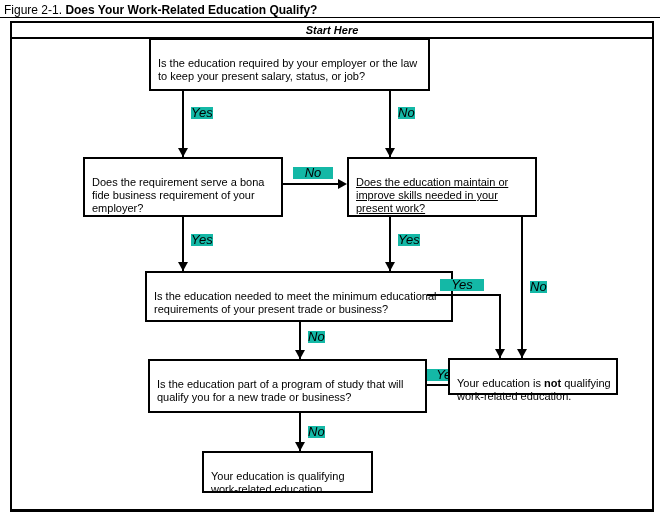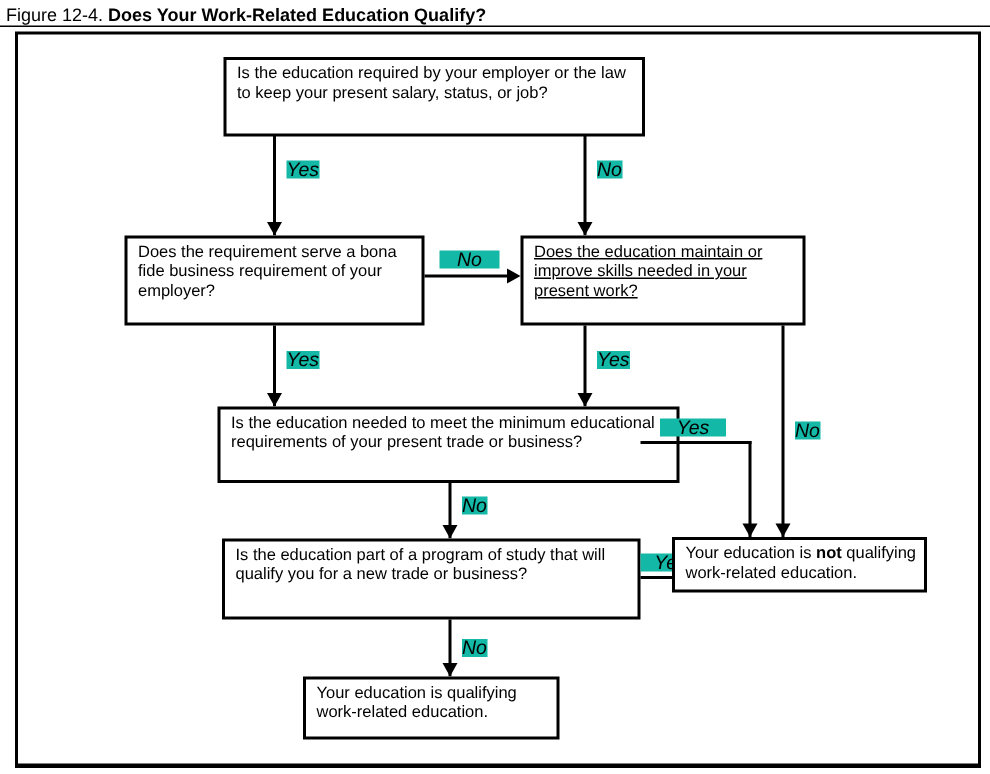--- a/index.html
+++ b/index.html
@@ -31,21 +31,21 @@
     border-bottom: 2px solid #000;
     text-align: center;
     font-size: 11px; font-weight: bold; font-style: italic;
     line-height: 14px;
   }
   .node {
     position: absolute;
     border: 2px solid #000;
     background: #fff;
     font-size: 11px; line-height: 13px;
-    padding: 3px 5px 3px 7px;
+    padding: 17px 5px 3px 7px;
   }
   .vline, .hline { position: absolute; background: #000; }
   .vline { width: 2px; }
   .hline { height: 2px; }
   .lbl {
     position: absolute;
     font-size: 13px; font-style: italic;
     line-height: 12px;
     background: #14b8a6;
     white-space: nowrap;
@@ -61,27 +61,30 @@
     position: absolute; width: 0; height: 0;
     border-top: 5px solid transparent;
     border-bottom: 5px solid transparent;
     border-left: 9px solid #000;
   }
 </style>
 </head>
 <body>
 
 <div class="fig-title">
-  <span class="t-prefix">Figure 12-4.</span>
+  <span class="t-prefix">Figure 2-1.</span>
   <span class="t-main">Does Your Work-Related Education Qualify?</span>
 </div>
 <div class="title-rule"></div>
 
 <div class="chart">
 
+  <div class="start-band">
+    <span>Start Here</span>
+  </div>
 
   <div class="node" style="left:137px; top:15px; width:281px; height:53px;">
     <span>Is the education required by your employer or the law to keep your present salary, status, or job?</span>
   </div>
 
   <div class="vline" style="left:170px; top:67px; height:67px;"></div>
   <div class="arr-d" style="left:166px; top:125px;"></div>
   <div class="lbl" style="left:179px; top:84px;">Yes</div>
 
   <div class="vline" style="left:377px; top:67px; height:67px;"></div>

